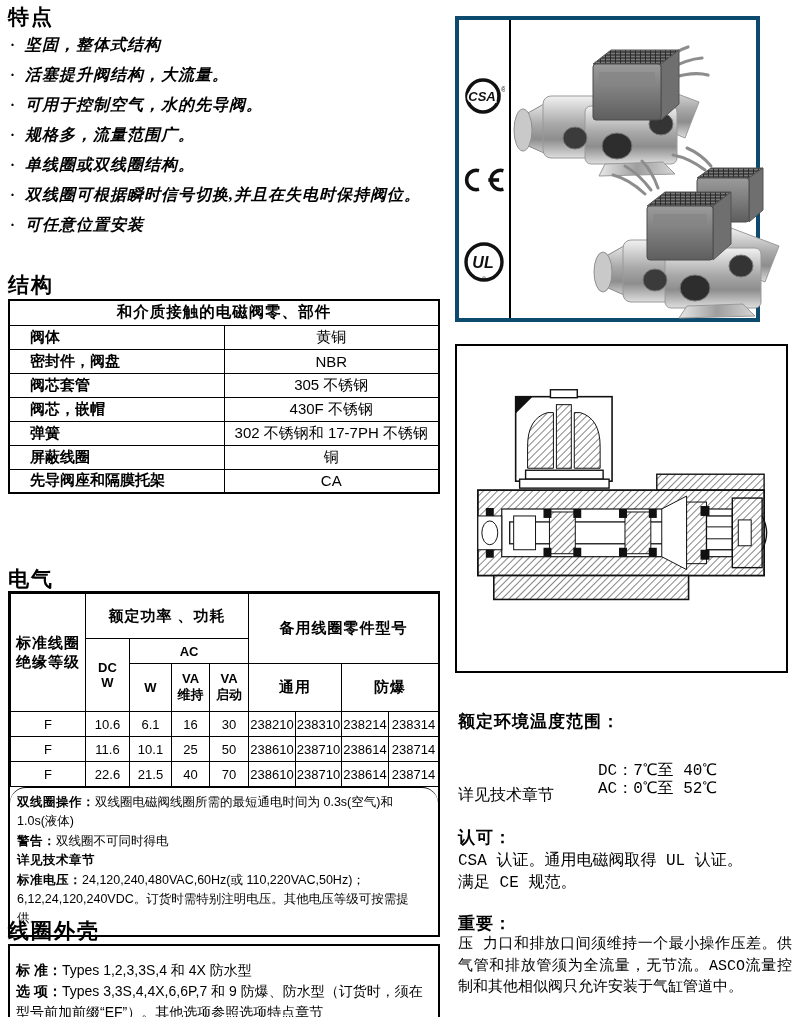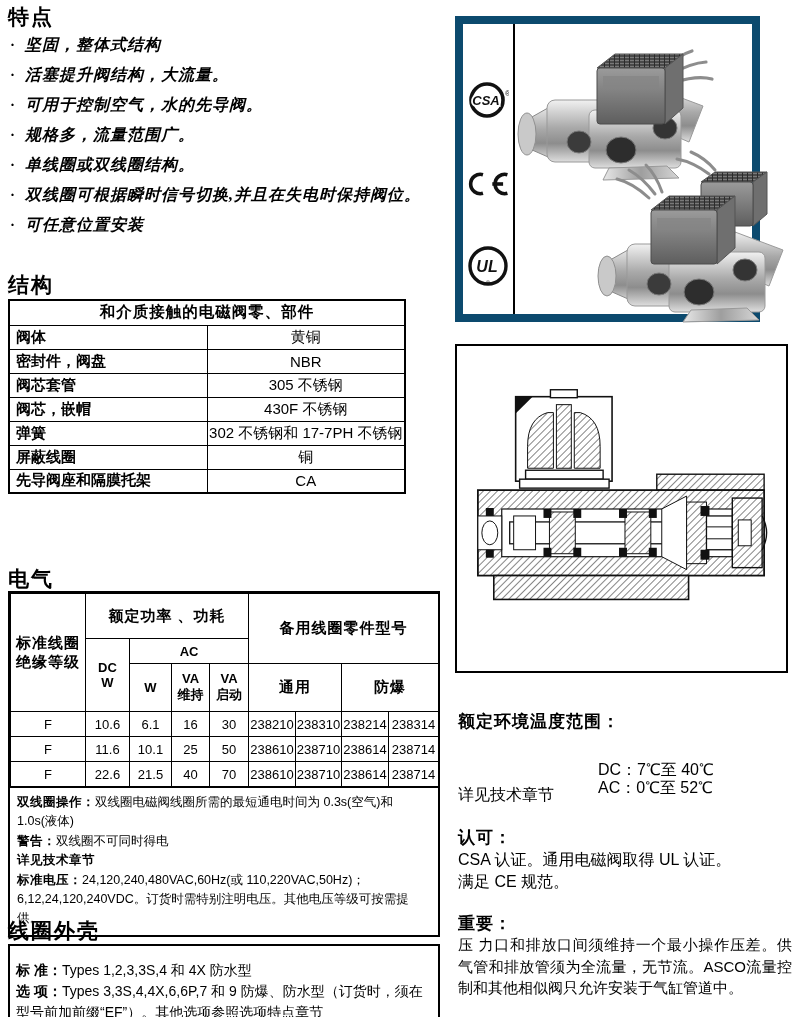--- a/index.html
+++ b/index.html
@@ -15,53 +15,53 @@
   
   .feat-list { position:absolute; left:10px; top:30px; width:440px; }
   .feat-item {
     display:flex; align-items:center; height:30px;
     font-family:"Liberation Serif", serif; font-style:italic; font-weight:600;
     font-size:16px; letter-spacing:1px; white-space:nowrap;
   }
   .feat-item .marker { font-style:normal; margin-right:9px; font-size:15px; }
   
   .struct-table {
-    position:absolute; left:8px; top:299px; width:398px;
+    position:absolute; left:8px; top:299px; width:432px;
     border-collapse:collapse; border:2px solid #000; table-layout:fixed;
   }
   .struct-table td { border:1px solid #000; font-size:15px; vertical-align:middle; }
   .struct-table .cap { height:25px; text-align:center; font-weight:bold; font-size:15.5px; letter-spacing:1px; }
-  .struct-table .lbl { height:24px; font-weight:bold; padding-left:6px; width:156px; }
+  .struct-table .lbl { height:24px; font-weight:bold; padding-left:20px; width:156px; }
   .struct-table .val { text-align:center; }
   
   .elec-wrap { position:absolute; left:8px; top:591px; width:432px; border:2px solid #000; }
   .elec-table { border-collapse:collapse; width:100%; table-layout:fixed; }
   .elec-table th, .elec-table td {
     border:1px solid #000; text-align:center; vertical-align:middle; font-size:13px; padding:0;
   }
   .elec-table th { font-weight:bold; }
   .elec-table .grp { font-size:15px; letter-spacing:1px; }
   .pre { white-space:pre-line; }
-  .elec-notes { border-top:1px solid #000; padding:5px 7px 6px 7px; font-size:12.5px; line-height:1.55; }
+  .elec-notes { border-top:1px solid #000; padding:5px 7px 6px 7px; font-size:12.5px; line-height:1.55;border-radius:16px; }
   .elec-notes b { letter-spacing:0.5px; }
   
   .coil-box {
     position:absolute; left:8px; top:944px; width:432px; border:2px solid #000;
     padding:14px 6px 3px 6px; font-size:14px; line-height:1.5;
   }
   
-  .photo-box { position:absolute; left:455px; top:16px; width:305px; height:306px; border:8px solid #0c4a6e; background:#fff; }
+  .photo-box { position:absolute; left:455px; top:16px; width:305px; height:306px; border:4px solid #0c4a6e; background:#fff; }
   .cert-col {
     position:absolute; left:0; top:0; bottom:0; width:52px; border-right:2px solid #000;
     display:flex; flex-direction:column; align-items:center;
   }
   .photo-area { position:absolute; left:54px; top:0; width:275px; height:302px; }
   .diagram-box { position:absolute; left:455px; top:344px; width:333px; height:329px; border:2px solid #000; background:#fff; }
   
-  .rt { position:absolute; left:458px; }
+  .rt { position:absolute; left:458px;font-family:Liberation Mono, monospace; }
   .rt-head { font-size:17px; font-weight:bold; letter-spacing:1px; }
   .rt-line { font-size:16px; }
   .rt-par { width:334px; font-size:15px; line-height:21.5px; text-align:justify; }
 </style>
 </head>
 <body>
 
 <div class="sec-heading" style="left:8px; top:3px;">特点</div>
 
 <div class="feat-list">

